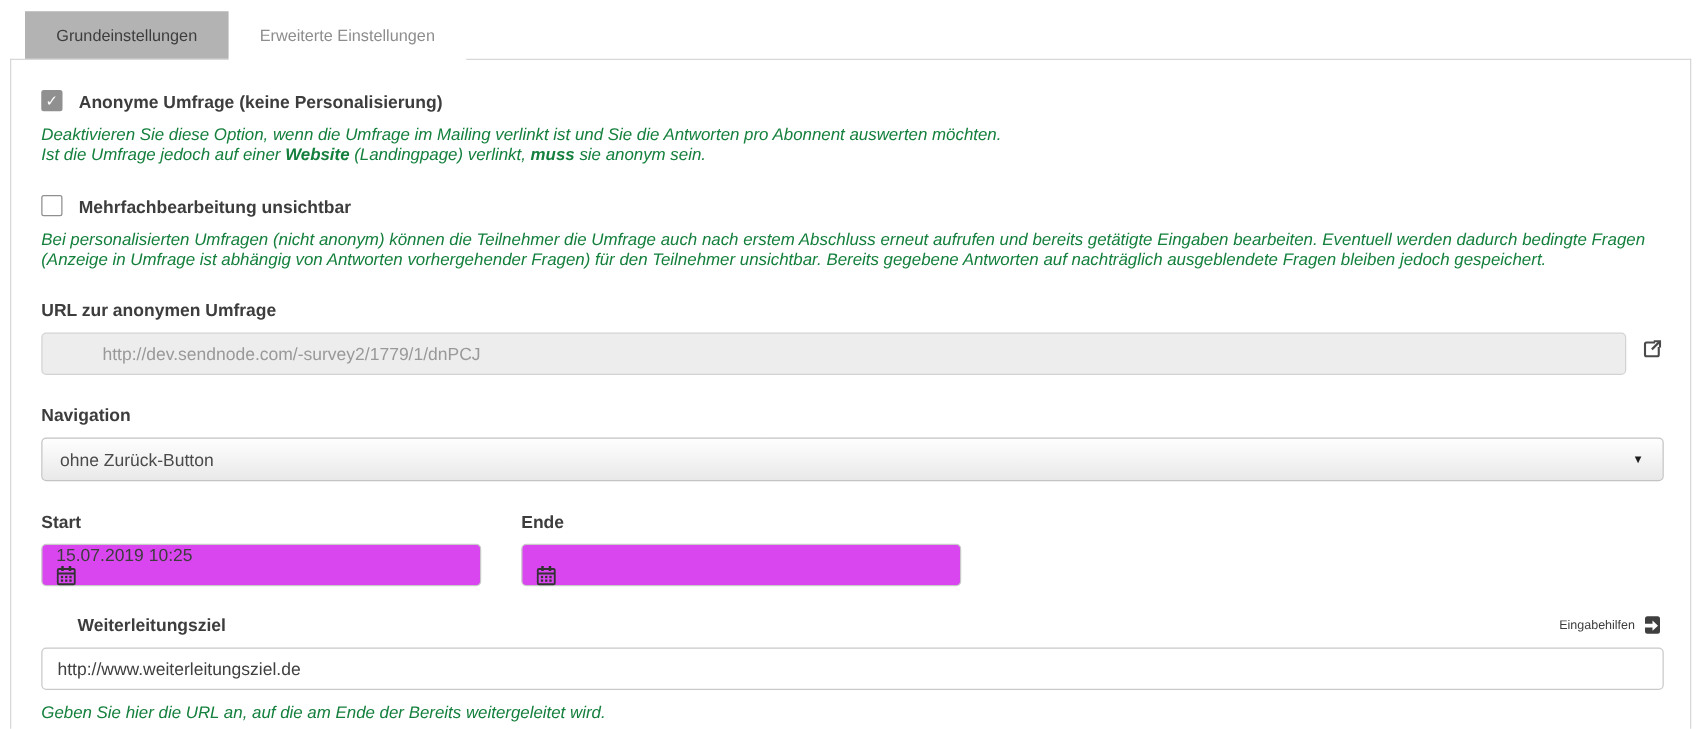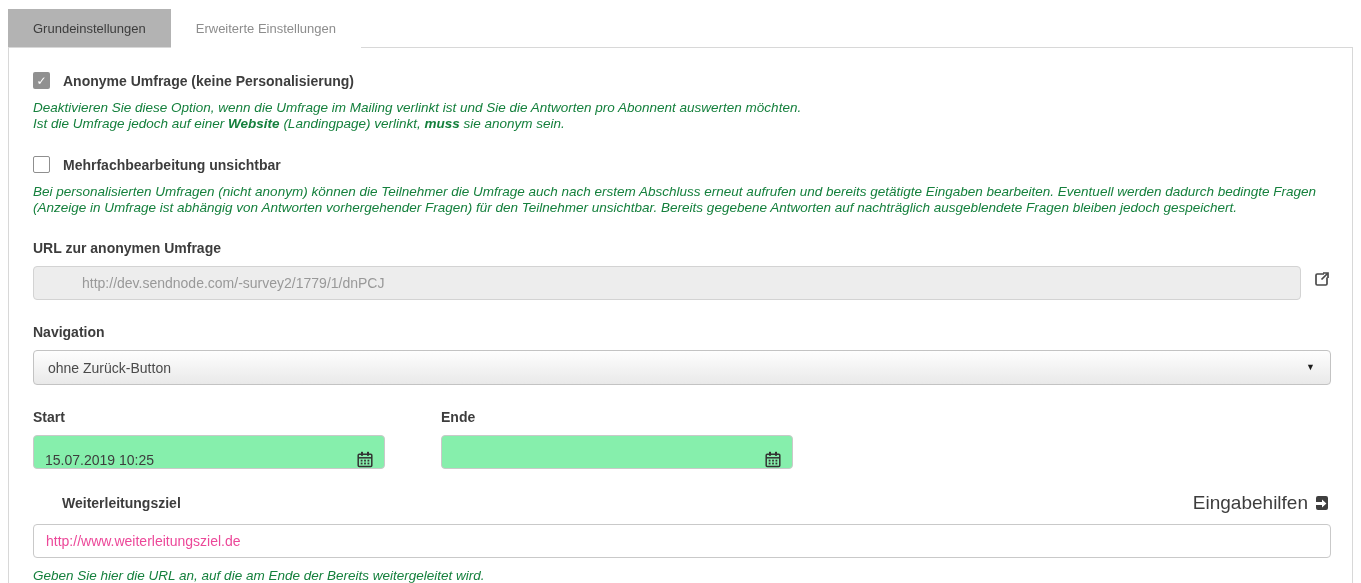--- a/index.html
+++ b/index.html
@@ -1,20 +1,20 @@
 <!DOCTYPE html>
 <html><head>
 <meta charset="utf-8">
 <style>
   * { box-sizing: border-box; margin: 0; padding: 0; }
   html, body { width: 1361px; height: 583px; background: #fff; overflow: hidden; }
   body { font-family: "Liberation Sans", "DejaVu Sans", sans-serif; color: #3d3d3d; }
 
   
-  .tabbar { display: flex; padding-left: 8px; position: relative; z-index: 2; align-items: flex-end; }
+  .tabbar { display: flex; padding-left: 8px; position: relative; z-index: 2; align-items: flex-end; margin-left: 12px; }
   .tab {
     height: 38px; margin-top: 9px; display: flex; align-items: center;
     padding: 0 25px; font-size: 13px; background: #b3b3b3; color: #3d3d3d;
     cursor: pointer; white-space: nowrap;
   }
   .tab.active {
     background: #fff; color: #8d8d8d; height: 40px; margin-top: 8px;
     margin-bottom: -1px; position: relative; z-index: 3;
   }
 
@@ -41,57 +41,57 @@
     margin-bottom: 25px; max-width: 1290px;
   }
   .hint b { font-weight: bold; }
 
   
   .field-label { font-size: 14px; font-weight: bold; color: #3d3d3d; margin-bottom: 10px; }
   .section { margin-bottom: 24px; }
 
   .text-input {
     height: 34px; width: 100%; border: 1px solid #c9c9c9; border-radius: 4px;
-    padding: 0 12px; font-size: 14px; color: #ec4899;
+    padding: 0 12px; font-size: 14px; color: #404040;
     font-family: "Liberation Sans", "DejaVu Sans", sans-serif; background: #fff; outline: none;
   }
   .text-input:disabled, .text-input.disabled {
     background: #ededed; color: #999; border-color: #d3d3d3;
   }
 
   .url-row { display: flex; align-items: flex-start; }
   .url-row .text-input { flex: 1; padding-left: 48px; }
   .ext-link-btn { margin-left: 11px; margin-top: 4px; cursor: pointer; background: none; border: none; padding: 0; line-height: 0; }
 
   
   .select-box {
     height: 35px; width: 100%; border: 1px solid #c3c3c3; border-radius: 4px;
     background: linear-gradient(#fefefe, #e9e9e9);
     display: flex; align-items: center; padding: 0 14px; font-size: 14px; color: #4a4a4a;
     position: relative; cursor: pointer;
   }
   .select-box .caret { position: absolute; right: 15px; top: 11px; font-size: 9px; color: #1d1d1d; }
 
   
-  .dates-row { display: flex; margin-bottom: 23px; gap: 24px; }
+  .dates-row { display: flex; margin-bottom: 23px; }
   .date-col { width: 352px; }
   .date-col + .date-col { margin-left: 32px; }
   .date-field {
-    height: 34px; border: 1px solid #c9c9c9; border-radius: 4px; background: #86efac;
-    display: flex; align-items: flex-end; padding: 0 11px;
+    height: 34px; border: 1px solid #c9c9c9; border-radius: 4px; background: #d946ef;
+    display: flex; align-items: flex-start; padding: 0 11px; flex-direction: column;
   }
   .date-field input {
     border: none; outline: none; flex: 1; font-size: 14px; color: #3d3d3d; background: transparent;
     font-family: "Liberation Sans", "DejaVu Sans", sans-serif;
   }
   .cal-btn { background: none; border: none; padding: 0; line-height: 0; cursor: pointer; }
 
   
   .redirect-header { display: flex; justify-content: space-between; align-items: center; margin-bottom: 10px; margin-left: 29px; }
-  .helper-link { display: flex; align-items: center; font-size: 19px; color: #3d3d3d; cursor: pointer; }
+  .helper-link { display: flex; align-items: center; font-size: 10px; color: #3d3d3d; cursor: pointer; }
   .helper-link .hl-icon { margin-left: 7px; line-height: 0; }
   .bottom-hint { margin-top: 10px; margin-bottom: 0; }
 
   svg { display: inline-block; }
 </style>
 </head>
 <body>
 
 <div class="tabbar">
   <div class="tab">Grundeinstellungen</div>

